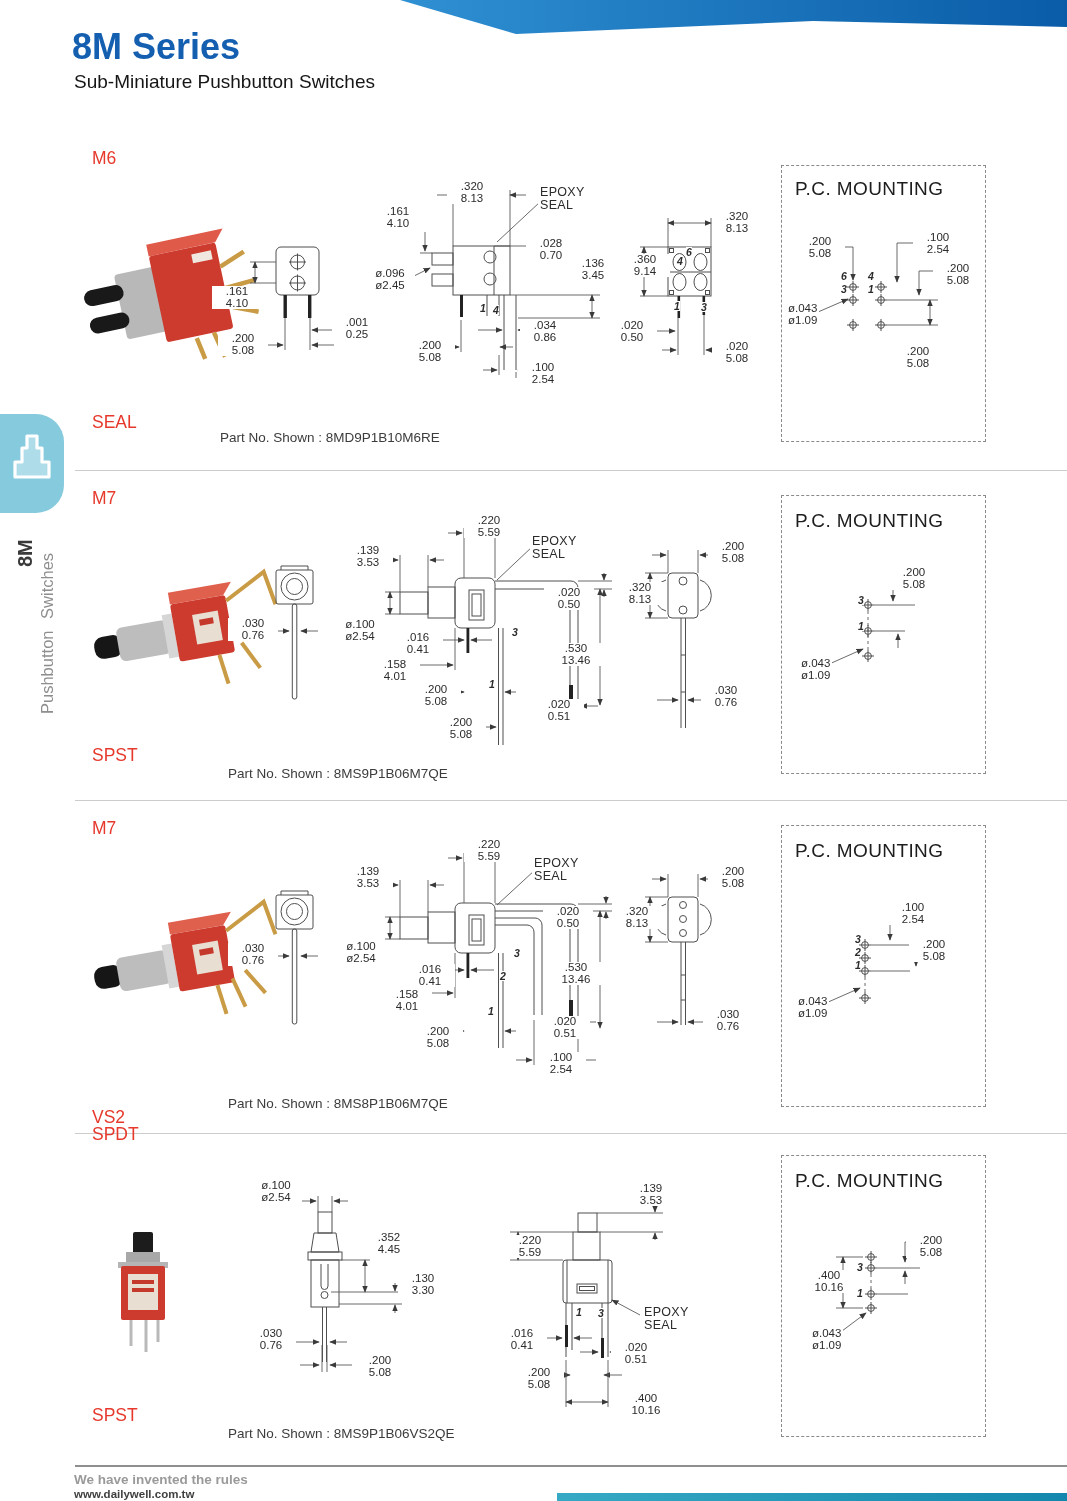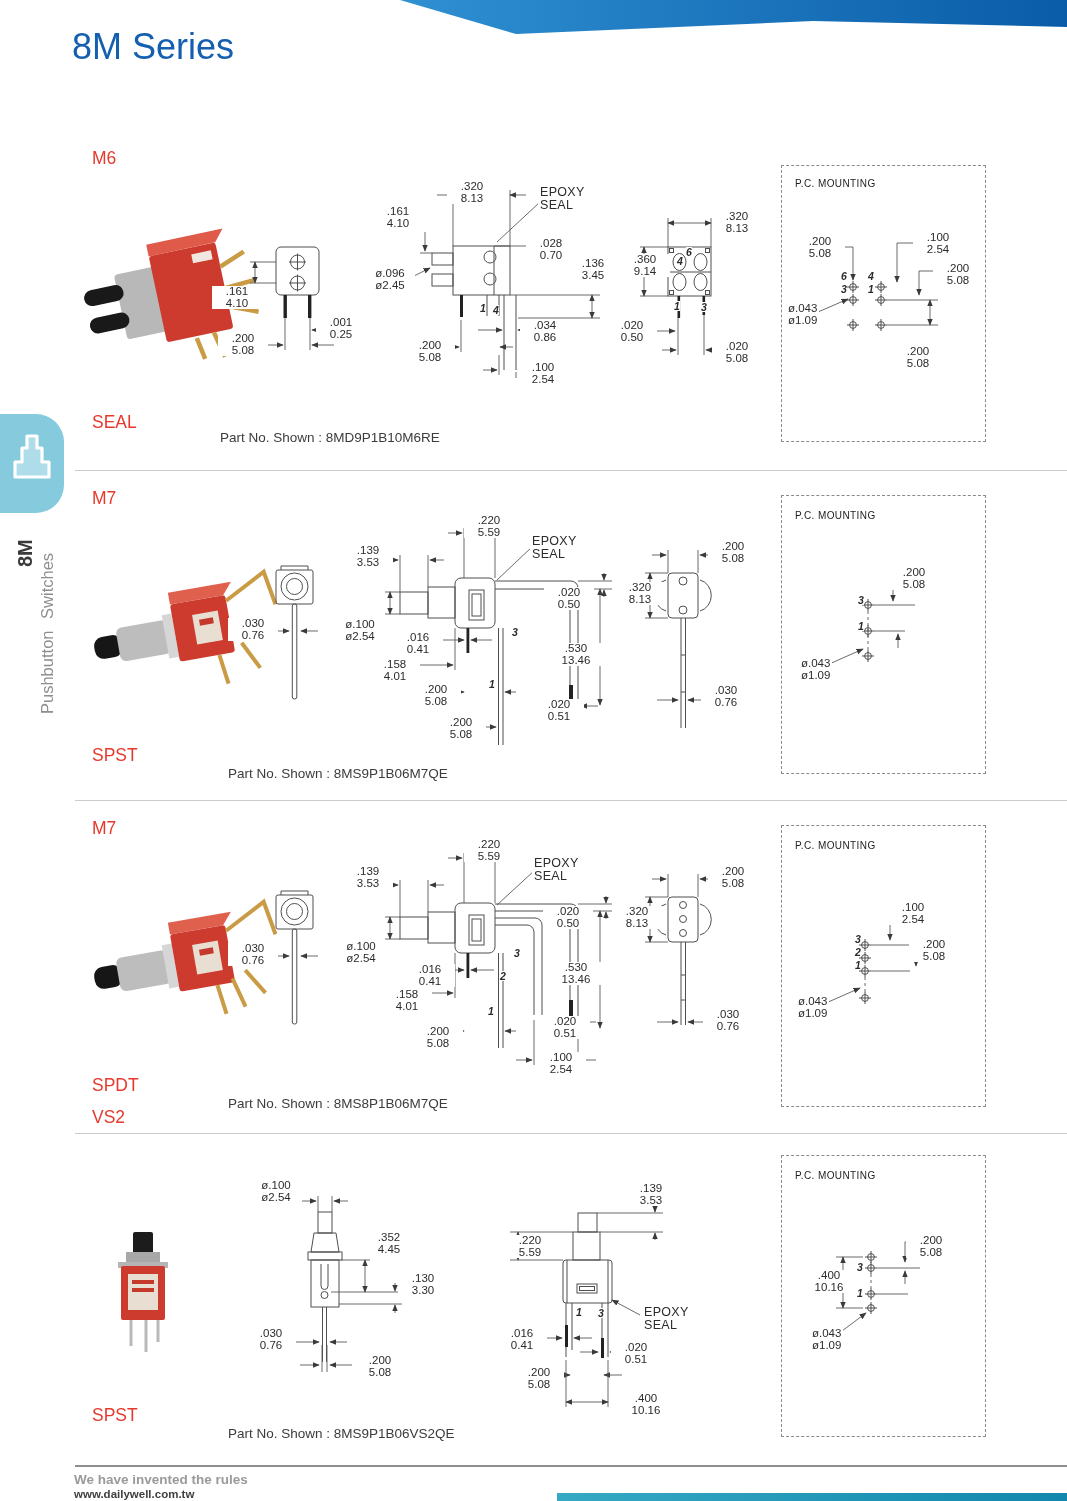--- a/index.html
+++ b/index.html
@@ -1,36 +1,36 @@
 <!DOCTYPE html>
 <html><head>
 <meta charset="utf-8">
 <style>
   html,body{margin:0;padding:0;background:#fff}
   #page{position:relative;width:1067px;height:1501px;background:#fff;overflow:hidden;
         font-family:"Liberation Sans",sans-serif;color:#222}
   .band{position:absolute;left:0;top:0;z-index:1}
-  .hdr-title{position:absolute;left:72px;top:26px;font-size:36px;font-weight:400;color:#155fb0;z-index:2}
+  .hdr-title{position:absolute;left:72px;top:26px;font-size:36px;font-weight:700;color:#155fb0;z-index:2}
   .hdr-sub{position:absolute;left:74px;top:71px;font-size:19px;color:#161616;z-index:2}
   .tab{position:absolute;left:0;top:414px;width:64px;height:99px;background:#85cadd;border-radius:0 28px 28px 0;z-index:2}
   .v8m{position:absolute;left:14px;top:567px;transform:rotate(-90deg);transform-origin:0 0;
        font-size:20px;font-weight:700;color:#3a3a3a;white-space:nowrap;z-index:2}
   .vps{position:absolute;left:38px;top:714px;transform:rotate(-90deg);transform-origin:0 0;
        font-size:16.5px;color:#8e8e8e;white-space:nowrap;word-spacing:7px;z-index:2}
   .art{position:absolute;left:0;top:0;z-index:2}
   .art .dl{stroke:#5a5a5a;stroke-width:0.9}
   .dim{position:absolute;width:50px;text-align:center;font-size:11.5px;line-height:11.5px;
        color:#2b2b2b;background:#fff;z-index:3}
   .dim span{display:block}
   .dim.wide{width:58px}
   .dim.lft{text-align:left;width:auto;padding:0 2px}
   .epoxy{font-size:12.5px;line-height:13px;letter-spacing:.3px}
   .pin{position:absolute;font-size:10.5px;line-height:10px;font-weight:700;color:#2b2b2b;background:#fff;z-index:3}
   .pcbox{position:absolute;border:1.4px dashed #8a8a8a;z-index:1;background:#fff}
-  .pctitle{position:absolute;font-size:10px;color:#1d1d1d;letter-spacing:.4px;z-index:3}
+  .pctitle{position:absolute;font-size:19px;color:#1d1d1d;letter-spacing:.4px;z-index:3}
   .seclbl{position:absolute;font-size:17.5px;color:#e6392c;z-index:3}
   .partno{position:absolute;font-size:13.5px;color:#3c3c3c;z-index:3}
   .divider{position:absolute;left:75px;width:992px;height:1px;background:#ccc;z-index:1}
   .footer-rule{position:absolute;left:75px;top:1465px;width:992px;height:2px;background:#8f8f8f;z-index:2}
   .footer-slogan{position:absolute;left:74px;top:1472px;font-size:13.5px;font-weight:700;color:#9a9a9a;z-index:2}
   .footer-url{position:absolute;left:74px;top:1488px;font-size:11.5px;font-weight:700;color:#3f3f3f;z-index:2}
   .bottombar{position:absolute;left:557px;top:1493px;width:510px;height:8px;
              background:linear-gradient(90deg,#36a9c4,#1387ad);z-index:2}
 </style>
 </head>
@@ -41,20 +41,21 @@
   <svg class="band" width="1067" height="40" viewBox="0 0 1067 40">
     <defs>
       <linearGradient id="hb" x1="0" y1="0" x2="1" y2="0">
         <stop offset="0" stop-color="#2f90d2"></stop>
           <stop offset="1" stop-color="#0a5ca8"></stop>
       </linearGradient>
     </defs>
     <polygon points="400,0 1067,0 1067,27 813,21 516,34" fill="url(#hb)"></polygon>
   </svg>
   <div class="hdr-title">8M Series</div>
+  <div class="hdr-sub">Sub-Miniature Pushbutton Switches</div>
 
   <div class="tab">
     <svg width="64" height="99" viewBox="0 0 64 99">
       <path d="M27,22 h10 v12 h5 v14 h7 v15 h-34 v-15 h7 v-14 h5 z" fill="rgba(255,255,255,.35)" stroke="#fff" stroke-width="3.2" stroke-linejoin="round"></path>
     </svg>
   </div>
   <div class="v8m">8M</div>
   <div class="vps">Pushbutton  Switches</div>
 
   <div class="divider" style="top:470px"></div>
@@ -559,21 +560,21 @@
   <div class="seclbl" style="left:92px;top:412px">SEAL</div>
   <div class="partno" style="left:220px;top:430px">Part No. Shown : 8MD9P1B10M6RE</div>
   <div class="dim" style="left:212px;top:286px">
       <span>.161</span>
       <span>4.10</span>
     </div>
   <div class="dim" style="left:218px;top:333px">
       <span>.200</span>
       <span>5.08</span>
     </div>
-  <div class="dim" style="left:316px;top:317px">
+  <div class="dim" style="left:332px;top:317px">
       <span>.001</span>
       <span>0.25</span>
     </div>
   <div class="dim" style="left:373px;top:206px">
       <span>.161</span>
       <span>4.10</span>
     </div>
   <div class="dim" style="left:365px;top:268px">
       <span>ø.096</span>
       <span>ø2.45</span>
@@ -723,21 +724,21 @@
   <div class="dim lft" style="left:799px;top:658px">
       <span>ø.043</span>
       <span>ø1.09</span>
     </div>
   <i class="pin" style="left:512px;top:627px">3</i>
   <i class="pin" style="left:489px;top:679px">1</i>
   <i class="pin" style="left:858px;top:595px">3</i>
   <i class="pin" style="left:858px;top:621px">1</i>
 
   <div class="seclbl" style="left:92px;top:818px">M7</div>
-  <div class="seclbl" style="left:92px;top:1075px">SPDT</div>
+  <div class="seclbl" style="left:92px;top:1124px">SPDT</div>
   <div class="partno" style="left:228px;top:1096px">Part No. Shown : 8MS8P1B06M7QE</div>
   <div class="dim" style="left:228px;top:943px">
       <span>.030</span>
       <span>0.76</span>
     </div>
   <div class="dim" style="left:464px;top:839px">
       <span>.220</span>
       <span>5.59</span>
     </div>
   <div class="dim lft epoxy" style="left:532px;top:857px">

